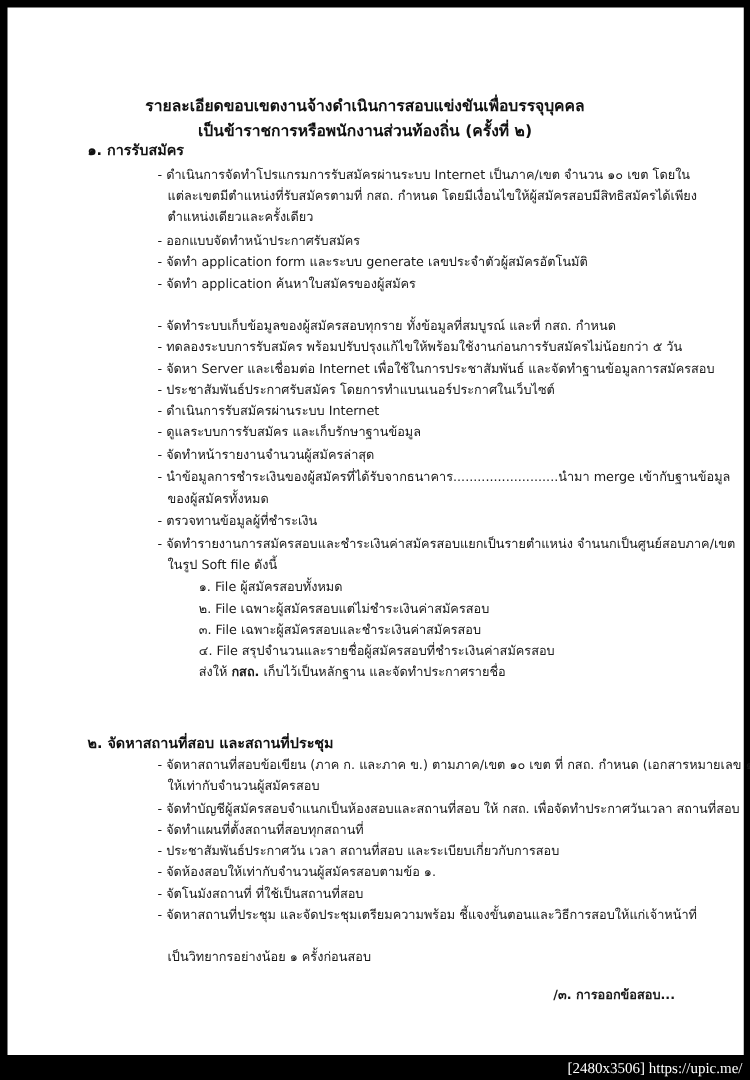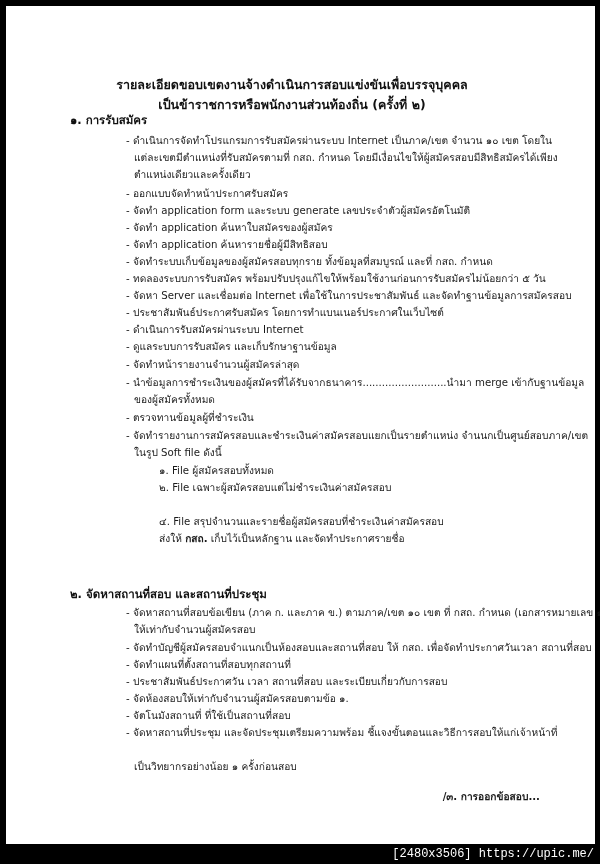--- a/index.html
+++ b/index.html
@@ -5,54 +5,54 @@
   html, body { margin:0; padding:0; }
   body { width:600px; height:864px; background:#000; position:relative; overflow:hidden;
          font-family:"DejaVu Sans", sans-serif; }
   .page { position:absolute; left:6px; top:6px; width:589px; height:838px; background:#fff; }
   .title { position:absolute; left:0; width:572px; text-align:center; font-weight:bold;
            font-size:12.5px; color:#111; line-height:18px; }
   .line { position:absolute; font-size:10.2px; color:#1a1a1a; white-space:nowrap; line-height:14px; }
   .sec { position:absolute; font-size:11.5px; font-weight:bold; color:#111; white-space:nowrap; line-height:16px; }
   .bold { font-weight:bold; }
   .footer-bar { position:absolute; left:0; top:844px; width:600px; height:20px; background:#000; }
-  .watermark { position:absolute; right:6px; top:846px; color:#fff; font-family:Liberation Mono, monospace;
+  .watermark { position:absolute; right:6px; top:846px; color:#fff; font-family:Liberation Serif, serif;
                font-size:12px; line-height:16px;margin-left:48px; }
 </style>
 </head>
 <body>
 
 <div class="page">
   <div class="title" style="top:70px">รายละเอียดขอบเขตงานจ้างดำเนินการสอบแข่งขันเพื่อบรรจุบุคคล</div>
   <div class="title" style="top:90px">เป็นข้าราชการหรือพนักงานส่วนท้องถิ่น (ครั้งที่ ๒)</div>
 
   <div class="sec" style="left:64px;top:106px">๑. การรับสมัคร</div>
 
   <div class="line" style="left:120px;top:128px">- ดำเนินการจัดทำโปรแกรมการรับสมัครผ่านระบบ Internet เป็นภาค/เขต จำนวน ๑๐ เขต โดยใน</div>
   <div class="line" style="left:128px;top:145px">แต่ละเขตมีตำแหน่งที่รับสมัครตามที่ กสถ. กำหนด โดยมีเงื่อนไขให้ผู้สมัครสอบมีสิทธิสมัครได้เพียง</div>
   <div class="line" style="left:128px;top:162px">ตำแหน่งเดียวและครั้งเดียว</div>
   <div class="line" style="left:120px;top:181px">- ออกแบบจัดทำหน้าประกาศรับสมัคร</div>
   <div class="line" style="left:120px;top:198px">- จัดทำ application form และระบบ generate เลขประจำตัวผู้สมัครอัตโนมัติ</div>
   <div class="line" style="left:120px;top:215px">- จัดทำ application ค้นหาใบสมัครของผู้สมัคร</div>
-  <div class="line" style="left:120px;top:232px">- จัดทำ application ค้นหารายชื่อผู้มีสิทธิสอบ</div>
   <div class="line" style="left:120px;top:249px">- จัดทำระบบเก็บข้อมูลของผู้สมัครสอบทุกราย ทั้งข้อมูลที่สมบูรณ์ และที่ กสถ. กำหนด</div>
   <div class="line" style="left:120px;top:266px">- ทดลองระบบการรับสมัคร พร้อมปรับปรุงแก้ไขให้พร้อมใช้งานก่อนการรับสมัครไม่น้อยกว่า ๕ วัน</div>
   <div class="line" style="left:120px;top:283px">- จัดหา Server และเชื่อมต่อ Internet เพื่อใช้ในการประชาสัมพันธ์ และจัดทำฐานข้อมูลการสมัครสอบ</div>
   <div class="line" style="left:120px;top:300px">- ประชาสัมพันธ์ประกาศรับสมัคร โดยการทำแบนเนอร์ประกาศในเว็บไซต์</div>
   <div class="line" style="left:120px;top:334px">- ดูแลระบบการรับสมัคร และเก็บรักษาฐานข้อมูล</div>
   <div class="line" style="left:120px;top:317px">- ดำเนินการรับสมัครผ่านระบบ Internet</div>
   <div class="line" style="left:120px;top:352px">- จัดทำหน้ารายงานจำนวนผู้สมัครล่าสุด</div>
   <div class="line" style="left:120px;top:370px">- นำข้อมูลการชำระเงินของผู้สมัครที่ได้รับจากธนาคาร..........................นำมา merge เข้ากับฐานข้อมูล</div>
   <div class="line" style="left:128px;top:387px">ของผู้สมัครทั้งหมด</div>
   <div class="line" style="left:120px;top:405px">- ตรวจทานข้อมูลผู้ที่ชำระเงิน</div>
   <div class="line" style="left:120px;top:423px">- จัดทำรายงานการสมัครสอบและชำระเงินค่าสมัครสอบแยกเป็นรายตำแหน่ง จำนนกเป็นศูนย์สอบภาค/เขต</div>
   <div class="line" style="left:128px;top:440px">ในรูป Soft file ดังนี้</div>
 
   <div class="line" style="left:153px;top:458px">๑. File ผู้สมัครสอบทั้งหมด</div>
   <div class="line" style="left:153px;top:475px">๒. File เฉพาะผู้สมัครสอบแต่ไม่ชำระเงินค่าสมัครสอบ</div>
+  <div class="line" style="left:153px;top:492px">๓. File เฉพาะผู้สมัครสอบและชำระเงินค่าสมัครสอบ</div>
   <div class="line" style="left:153px;top:509px">๔. File สรุปจำนวนและรายชื่อผู้สมัครสอบที่ชำระเงินค่าสมัครสอบ</div>
   <div class="line" style="left:153px;top:526px">
     <span>ส่งให้ </span><span class="bold">กสถ.</span><span> เก็บไว้เป็นหลักฐาน และจัดทำประกาศรายชื่อ</span>
   </div>
 
 
   <div class="sec" style="left:64px;top:580px">๒. จัดหาสถานที่สอบ และสถานที่ประชุม</div>
 
   <div class="line" style="left:120px;top:600px">- จัดหาสถานที่สอบข้อเขียน (ภาค ก. และภาค ข.) ตามภาค/เขต ๑๐ เขต ที่ กสถ. กำหนด (เอกสารหมายเลข ๑)</div>
   <div class="line" style="left:128px;top:617px">ให้เท่ากับจำนวนผู้สมัครสอบ</div>

